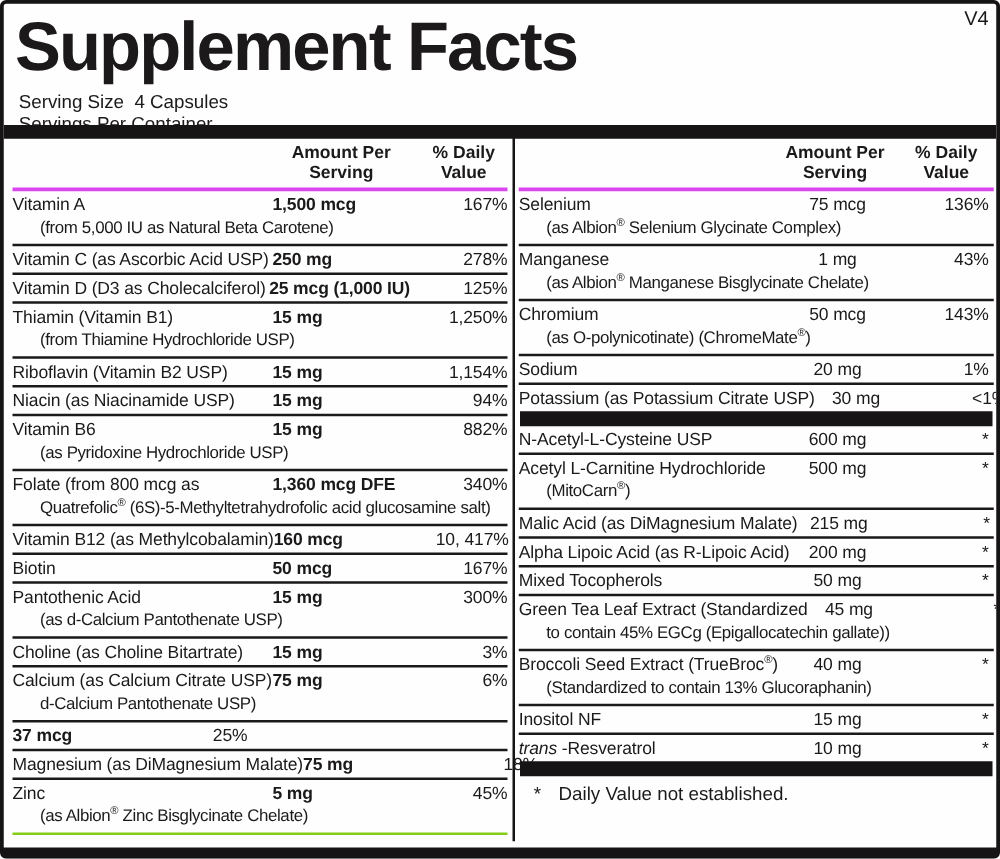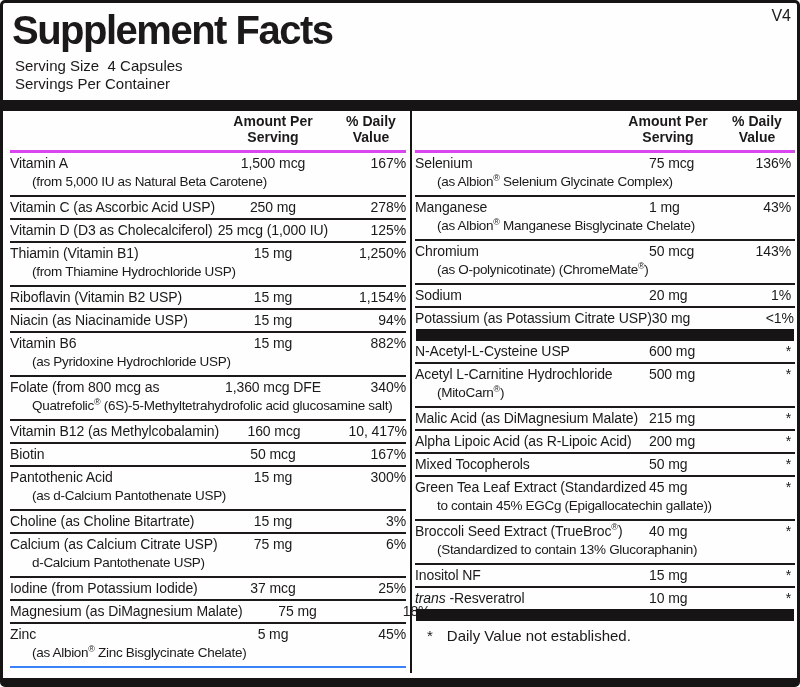--- a/index.html
+++ b/index.html
@@ -11,21 +11,21 @@
     border: 3px solid #161414;
     border-bottom-width: 9px;
     border-radius: 5px;
     font-family: "Liberation Sans", sans-serif;
     color: #1b1919;
     overflow: hidden;
   }
   .vtag { position: absolute; top: 4px; right: 6px; font-size: 16px; }
   .headblock { position: absolute; left: 9px; top: 4px; }
   .title {
-    font-size: 40px; font-weight: bold; letter-spacing: -1.5px;
+    font-size: 55px; font-weight: bold; letter-spacing: -1.5px;
     line-height: 1.05; margin: 2px 0 6px 0;
   }
   .serving { font-size: 15px; line-height: 18px; margin-left: 3px; white-space: pre-wrap; }
   .topbar { position: absolute; left: 0; right: 0; top: 97px; height: 11px; background: #161414; }
   .vdivider { position: absolute; left: 407px; width: 2px; top: 97px; bottom: 5px; background: #161414; }
   .col { position: absolute; top: 108px; }
   .col-left  { left: 7px;  width: 396px; }
   .col-right { left: 412px; width: 380px; }
   .col-head {
     display: flex; align-items: flex-start;
@@ -33,33 +33,33 @@
     padding: 2px 0 5px 0;
     font-weight: bold; font-size: 14px; line-height: 16px;
   }
   .ch-name { flex: 1 1 auto; }
   .ch-amount, .ch-dv { flex: none; text-align: center; }
   .col-left  .ch-amount { width: 110px; margin-right: 8px; }
   .col-left  .ch-dv { width: 70px; }
   .col-right .ch-amount { width: 90px; margin-right: 6px; }
   .col-right .ch-dv { width: 76px; }
   .rows { width: 100%; }
-  .col-left .rows { border-bottom: 2px solid #3b82f6; }
+  .col-left .rows { border-bottom: 2px solid #84cc16; }
   .row { border-top: 2px solid #1b1919; padding: 1px 0 2px 0; }
   .row:first-child { border-top: none; }
   .row-main {
     display: flex; align-items: baseline;
     font-size: 14px; line-height: 18px; letter-spacing: -0.1px;
     white-space: nowrap;
   }
   .cell-name { flex: 1 1 auto; overflow: visible; }
   .cell-amount { flex: none; white-space: nowrap; }
-  .col-left  .cell-amount { min-width: 110px; text-align: center; margin-right: 8px; }
+  .col-left  .cell-amount { min-width: 110px; text-align: left; margin-right: 8px; font-weight: bold; }
   .col-left  .cell-dv { flex: none; width: 70px; text-align: right; }
-  .col-right .cell-amount { min-width: 66px; text-align: left; margin-right: 4px; }
+  .col-right .cell-amount { min-width: 66px; text-align: center; margin-right: 16px; }
   .col-right .cell-dv { flex: none; width: 76px; text-align: right; padding-right: 4px; }
   .row-sub {
     font-size: 13.5px; line-height: 17px; letter-spacing: -0.3px;
     padding: 1px 0 3px 22px; white-space: nowrap;
   }
   .hr-bar { height: 12px; background: #161414; margin: 0 1px; }
   .footnote {
     display: flex; align-items: baseline;
     font-size: 15px; line-height: 18px;
     padding: 6px 0 0 12px; gap: 14px;
@@ -187,21 +187,20 @@
         <div class="row">
           <div class="row-main">
             <div class="cell-name">Calcium (as Calcium Citrate USP)</div>
             <div class="cell-amount">75 mg</div>
             <div class="cell-dv">6%</div>
           </div>
           <div class="row-sub">d-Calcium Pantothenate USP)</div>
         </div>
         <div class="row">
           <div class="row-main">
-            <div class="cell-name">Iodine (from Potassium Iodide)</div>
             <div class="cell-amount">37 mcg</div>
             <div class="cell-dv">25%</div>
           </div>
         </div>
         <div class="row">
           <div class="row-main">
             <div class="cell-name">Magnesium (as DiMagnesium Malate)</div>
             <div class="cell-amount">75 mg</div>
             <div class="cell-dv">18%</div>
           </div>

